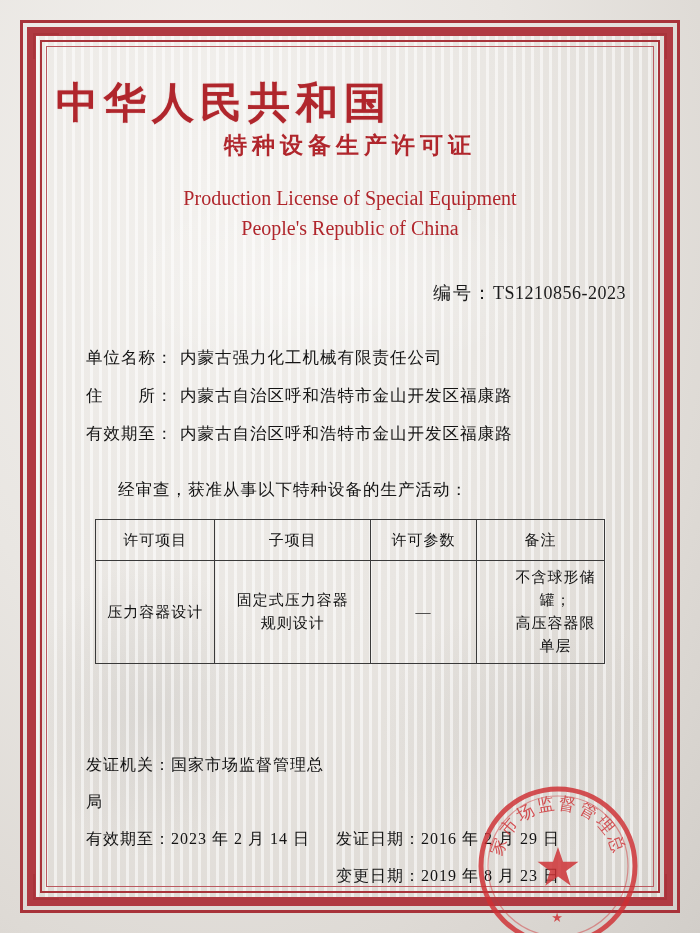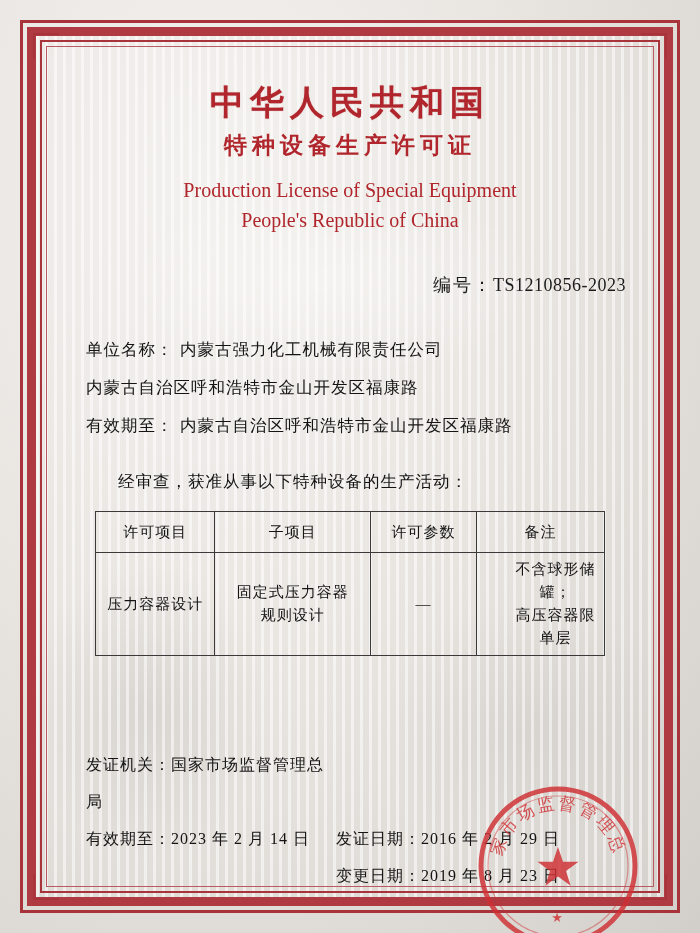--- a/index.html
+++ b/index.html
@@ -74,43 +74,43 @@
   .c-br { right: 33px; bottom: 33px; border-left: none; border-top: none; }
 
   .content {
     position: absolute;
     left: 56px; top: 56px;
     width: 588px; height: 821px;
   }
 
   
   .title-cn {
-    text-align: center;
+    text-align: left;
     color: #b0262c;
     font-weight: bold;
     letter-spacing: 6px;
-    font-size: 34px;
+    font-size: 42px;
     line-height: 42px;
     margin-top: 26px;
     text-shadow: 0 0 1px rgba(176,38,44,0.5);
   }
   .title-cn2 {
     text-align: center;
     color: #b0262c;
     font-weight: bold;
     letter-spacing: 5px;
     font-size: 23px;
     line-height: 44px;
   }
   .title-en {
     text-align: center;
     color: #b0262c;
     font-size: 20px;
     line-height: 30px;
-    margin-top: 7px;
+    margin-top: 15px;
     font-family: "Liberation Serif", serif;
   }
   .title-en2 {
     text-align: center;
     color: #b0262c;
     font-size: 20px;
     line-height: 30px;
   }
 
   
@@ -225,20 +225,21 @@
     <div class="number-row">
       <span class="label">编号：</span><span class="value">TS1210856-2023</span>
     </div>
 
     <div class="info">
       <div class="info-row">
         <span class="info-label">单位名称：</span>
         <span class="info-value">内蒙古强力化工机械有限责任公司</span>
       </div>
       <div class="info-row">
+        <span class="info-label spaced">住　　所：</span>
         <span class="info-value">内蒙古自治区呼和浩特市金山开发区福康路</span>
       </div>
       <div class="info-row">
         <span class="info-label">有效期至：</span>
         <span class="info-value">内蒙古自治区呼和浩特市金山开发区福康路</span>
       </div>
     </div>
 
     <div class="scope">经审查，获准从事以下特种设备的生产活动：</div>
 

